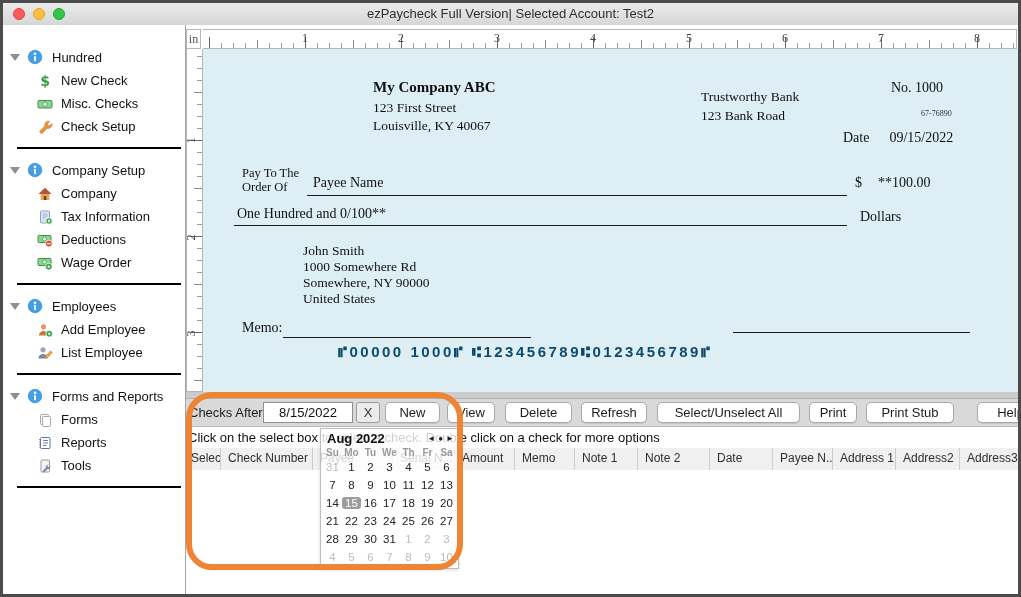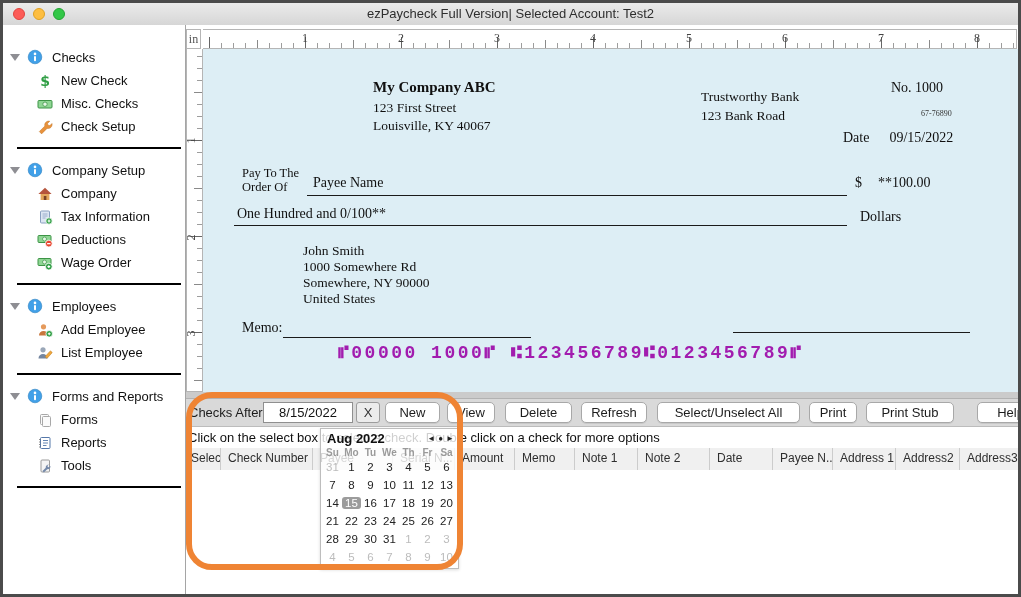--- a/index.html
+++ b/index.html
@@ -68,22 +68,22 @@
   .ck-date .val{margin-left:20px;}
   .paylbl{font-size:12.5px;line-height:14px;}
   .payee{font-size:14px;}
   .uline{position:absolute;border-bottom:1.5px solid #1a1a1a;}
   .amt{font-size:14px;}
   .amt .n{margin-left:16px;}
   .words{font-size:14px;}
   .dollars{font-size:14px;}
   .addr-line{font-size:13.5px;line-height:16px;}
   .memo{font-size:14px;}
-  .micr{font-family:Liberation Mono, monospace;font-weight:bold;font-size:18px;
-        letter-spacing:2.5px;color:#a21caf;}
+  .micr{font-family:Liberation Sans, sans-serif;font-weight:bold;font-size:15px;
+        letter-spacing:2.5px;color:#0c4a6e;}
   
   .strip{position:absolute;left:0;top:367px;right:0;height:6px;background:#cbcbcb;}
   .toolbar{position:absolute;left:0;top:373px;right:0;height:29px;background:#d9d9d9;
            border-top:1px solid #b2b2b2;border-bottom:1px solid #bcbcbc;box-sizing:border-box;}
   .tb-label{position:absolute;left:3px;top:0;line-height:27px;font-size:13px;color:#1c1c1c;}
   .datefield{position:absolute;left:77px;top:3px;width:90px;height:21px;background:#fff;
              border:1px solid #8f8f8f;box-sizing:border-box;font-size:13px;text-align:center;
              line-height:19px;color:#111;}
   .xbtn{position:absolute;left:170px;top:3px;width:24px;height:21px;background:#ececec;
         border:1px solid #9c9c9c;box-sizing:border-box;border-radius:3px;font-size:13px;
@@ -139,21 +139,21 @@
 
   <div class="sidebar">
 
     <div class="sec-header">
       <span class="tri"></span>
       <svg class="icn" viewBox="0 0 16 16">
           <circle cx="8" cy="8" r="6.8" fill="#41a0e8" stroke="#2a7fc0" stroke-width="0.6"></circle>
           <circle cx="8" cy="4.9" r="1.3" fill="#fff"></circle>
           <rect x="7" y="6.9" width="2" height="5.4" rx="1" fill="#fff"></rect>
         </svg>
-      <span class="sec-label">Checks</span>
+      <span class="sec-label">Hundred</span>
     </div>
     <div class="side-item">
       <svg class="icn" viewBox="0 0 16 16">
           <text x="8" y="13" text-anchor="middle" font-family="DejaVu Sans, sans-serif" font-size="14" font-weight="bold" fill="#2f9e44">$</text>
         </svg>
       <span>New Check</span>
     </div>
     <div class="side-item">
       <svg class="icn" viewBox="0 0 16 16">
           <rect x="1" y="4.5" width="14" height="7.5" rx="1" fill="#8fd694" stroke="#3d9446"></rect>

